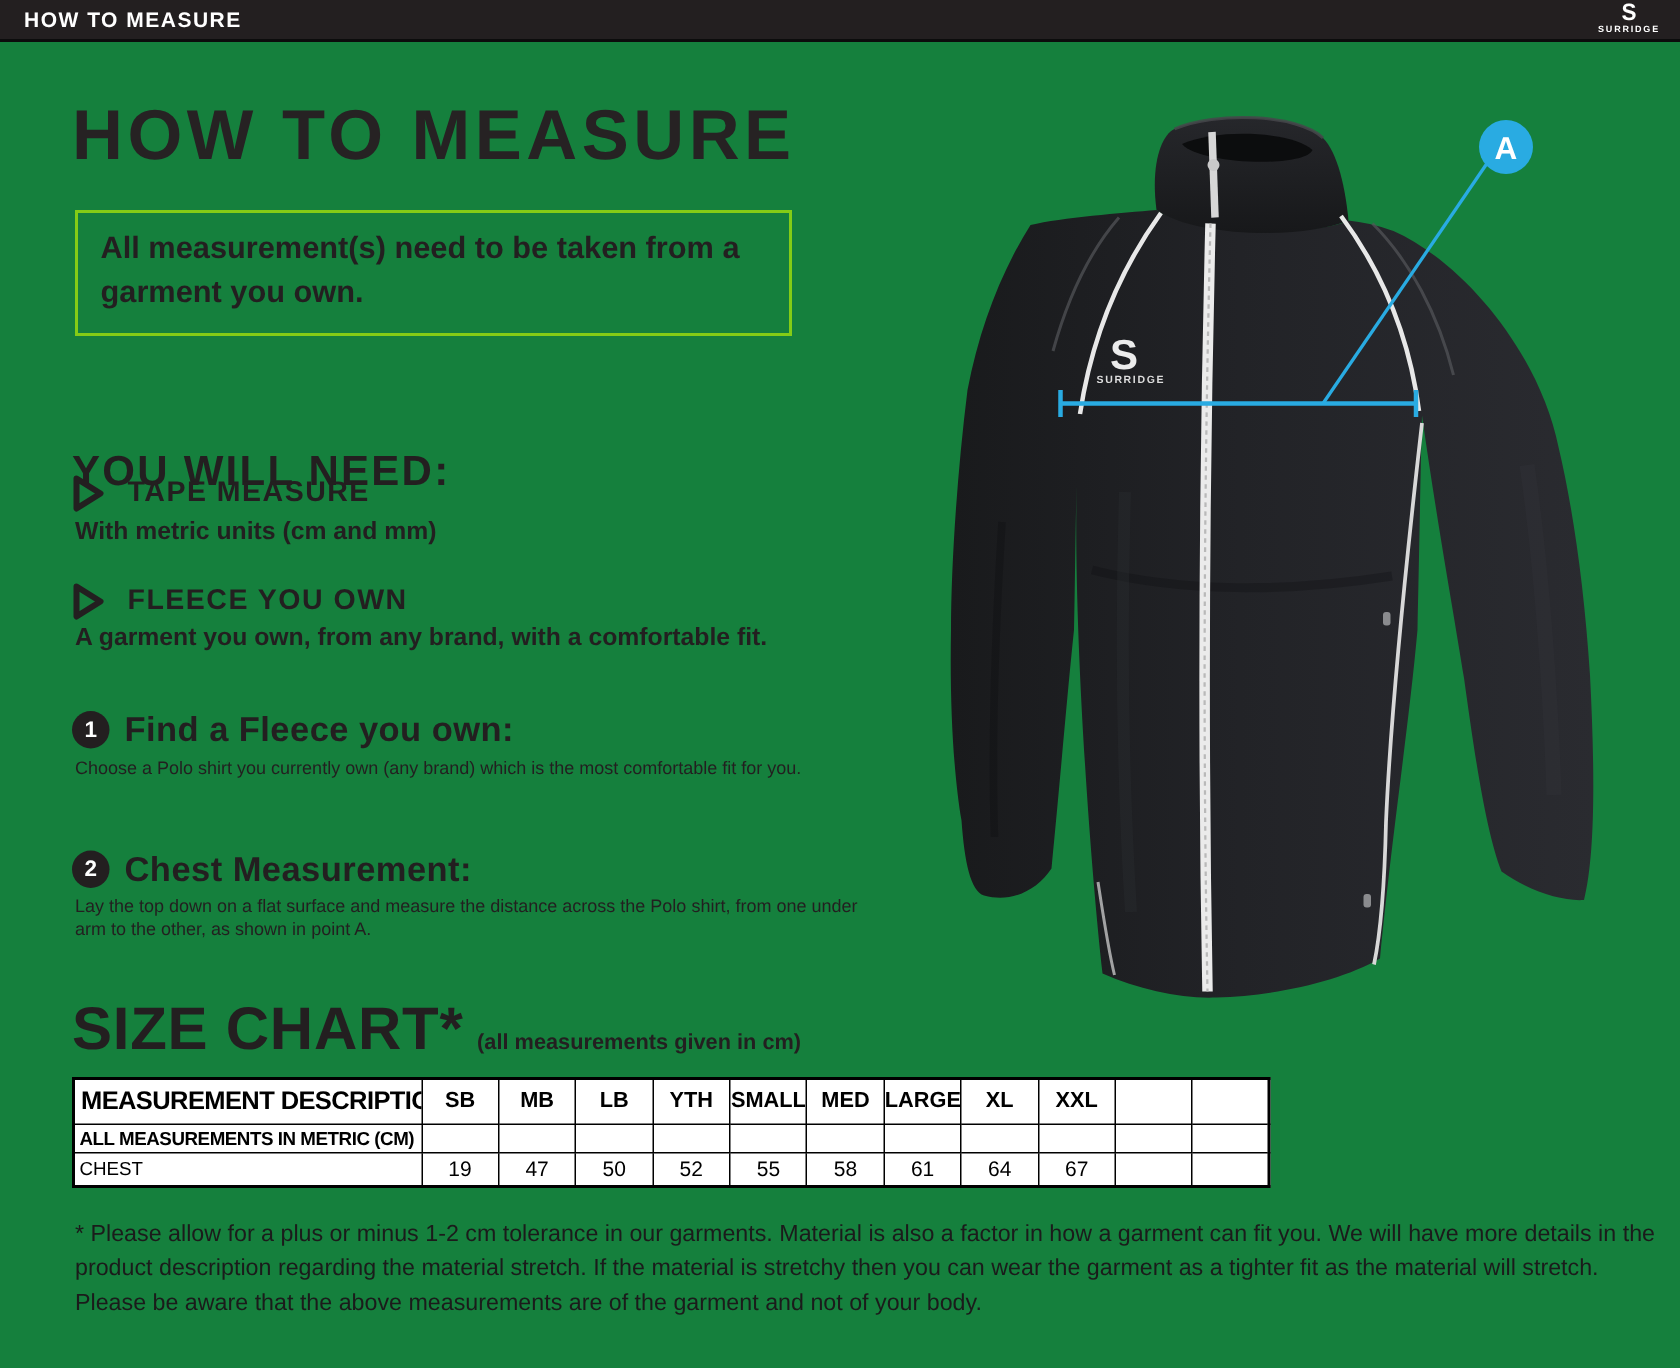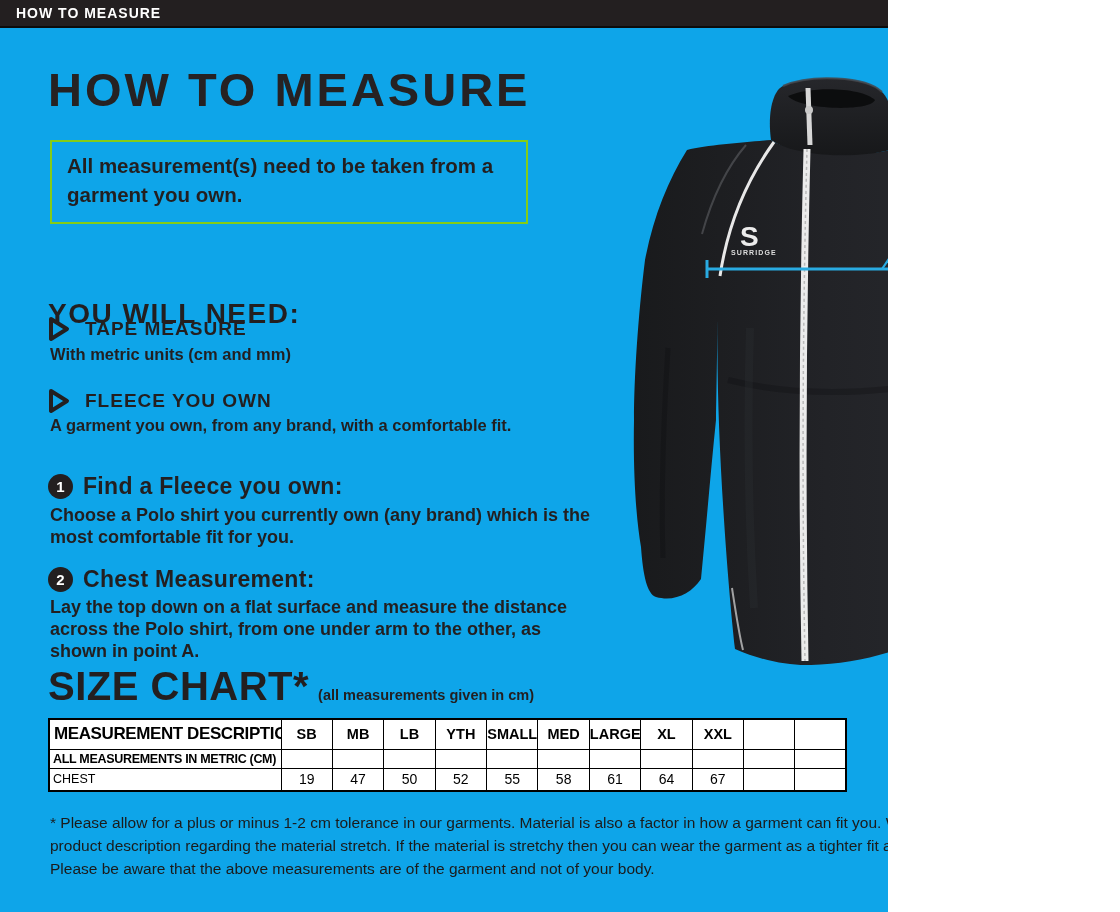--- a/index.html
+++ b/index.html
@@ -1,18 +1,18 @@
 <!DOCTYPE html>
 <html><head>
 <meta charset="utf-8">
 <style>
   * { margin:0; padding:0; box-sizing:border-box; }
   html,body { background:#ffffff; }
   .canvas {
-    position:relative; width:888px; height:912px; background:#0ea5e9;
+    position:relative; width:1120px; height:912px; background:#15803d;
     font-family:"Liberation Sans", sans-serif; color:#231f20; overflow:hidden;
   }
   
   .topbar {
     position:absolute; left:0; top:0; width:1120px; height:28px;
     background:#231f20; border-bottom:2px solid #0c0c0c;
     display:flex; align-items:center;
   }
   .topbar-title {
     color:#ffffff; font-weight:bold; font-size:14px; letter-spacing:1px; margin-left:16px;
@@ -39,21 +39,21 @@
   .need-title { font-size:19px; font-weight:bold; letter-spacing:1px; }
   .need-desc { position:absolute; left:50px; font-size:16.5px; font-weight:bold; }
   .need-1 { top:316px; } .need-desc-1 { top:345px; }
   .need-2 { top:388px; } .need-desc-2 { top:416px; }
   .step-head { position:absolute; left:48px; display:flex; align-items:center; gap:10px; }
   .step-circle {
     width:25px; height:25px; border-radius:50%; background:#231f20; color:#fff;
     font-size:15px; font-weight:bold; display:flex; align-items:center; justify-content:center; flex:0 0 auto;
   }
   .step-title { font-size:23px; font-weight:bold; letter-spacing:0.3px; }
-  .step-desc { position:absolute; left:50px; width:545px; font-size:18px; font-weight:bold; line-height:1.22; }
+  .step-desc { position:absolute; left:50px; width:545px; font-size:12px; font-weight:normal; line-height:1.22; }
   .step-1 { top:473px; } .step-desc-1 { top:505px; }
   .step-2 { top:566px; } .step-desc-2 { top:597px; }
   
   .sc-head { position:absolute; left:48px; top:664px; display:flex; align-items:baseline; gap:9px; }
   .sc-title { font-size:40px; font-weight:bold; letter-spacing:0.5px; }
   .sc-sub { font-size:14.5px; font-weight:bold; }
   table.size-chart {
     position:absolute; left:48px; top:718px; width:798px;
     border-collapse:collapse; table-layout:fixed;
     border:2px solid #000; background:#fff;

